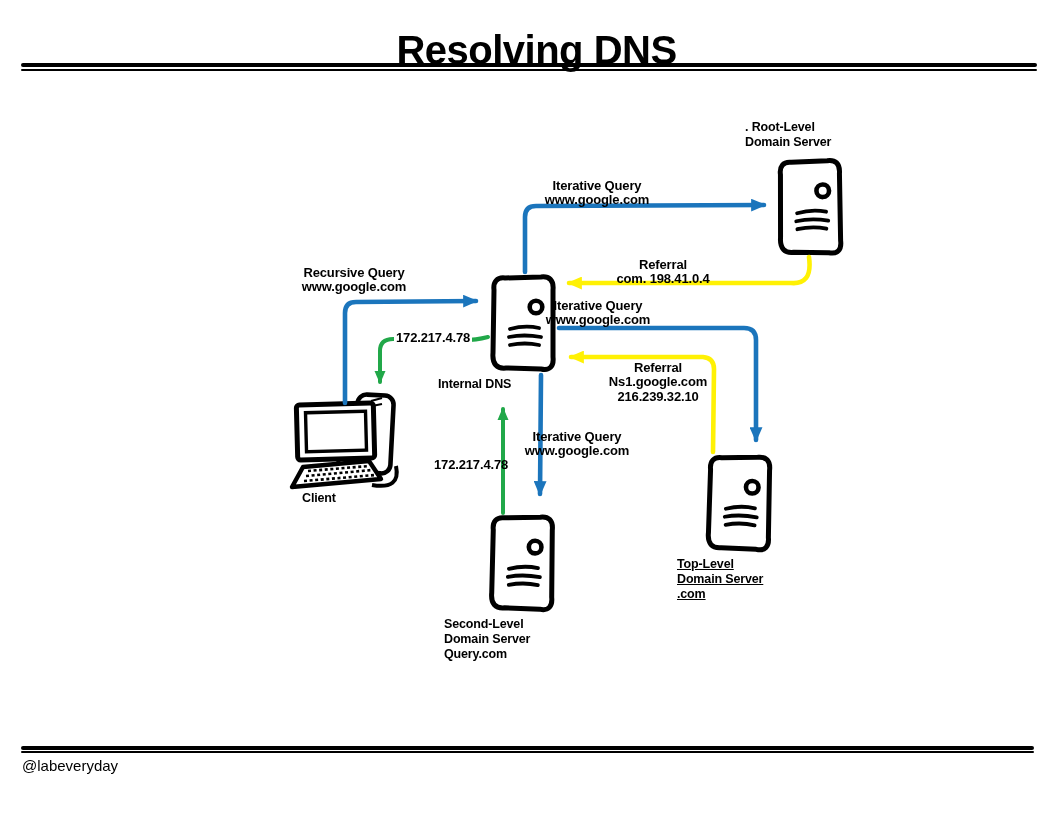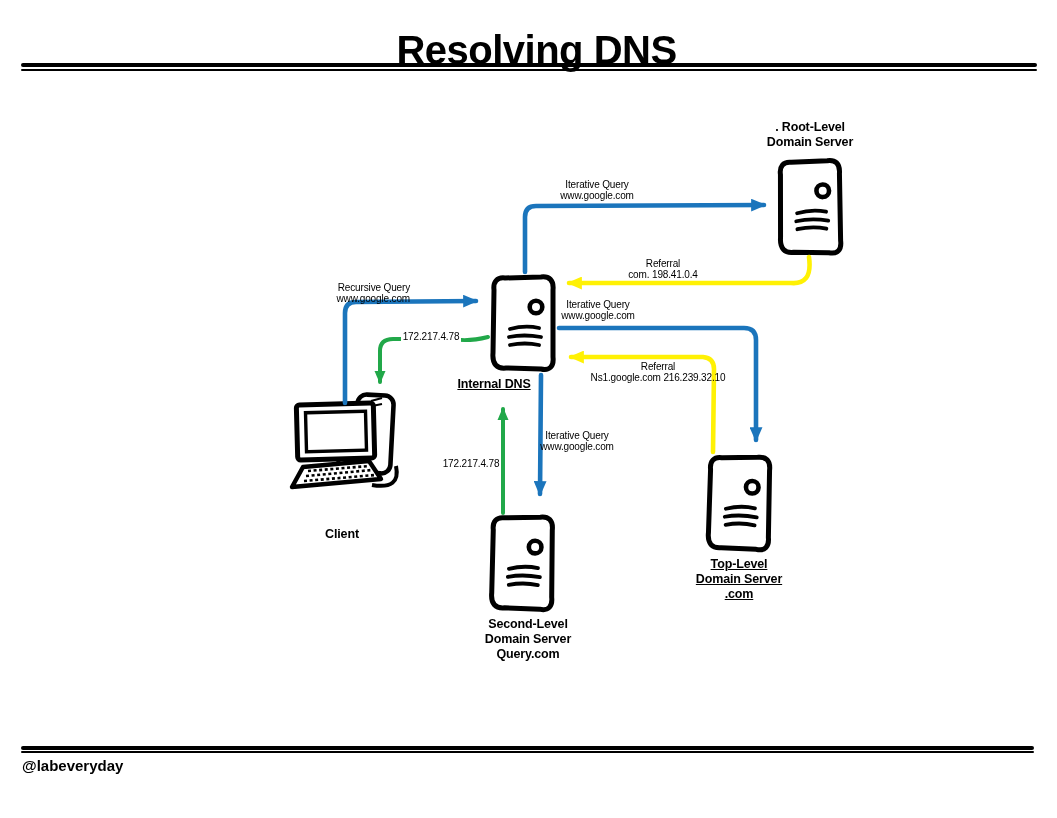--- a/index.html
+++ b/index.html
@@ -16,32 +16,32 @@
     font-size:40px;font-weight:bold;color:#000;
     letter-spacing:-0.5px;margin:8px;
   }
   .rule{position:absolute;background:#000;border-radius:2px;}
   .rule-top-thick{left:21px;top:63px;width:1016px;height:4px;}
   .rule-top-thin{left:21px;top:69px;width:1016px;height:2px;}
   .rule-bottom-thick{left:21px;top:746px;width:1013px;height:3.5px;}
   .rule-bottom-thin{left:21px;top:751px;width:1013px;height:2px;}
   .watermark{
     position:absolute;left:22px;top:757px;
-    font-size:15px;font-weight:bold;color:#000;
+    font-size:15px;font-weight:normal;color:#000;
   }
   svg.diagram{position:absolute;left:0;top:0;}
   .elbl{
     position:absolute;
-    font-size:10px;font-weight:normal;color:#000;
+    font-size:13px;font-weight:bold;color:#000;
     line-height:1.1;text-align:center;letter-spacing:-0.15px;
   }
   .nlbl{
     position:absolute;
     font-size:12.5px;font-weight:bold;color:#000;
-    line-height:1.2;text-align:center;letter-spacing:-0.15px;
+    line-height:1.2;text-align:left;letter-spacing:-0.15px;
   }
   .on-line{background:#fff;padding:0 2px;display:inline-block;}
 </style>
 </head>
 <body>
 
 <div class="page">
 
   <h1 class="page-title">Resolving DNS</h1>
   <div class="rule rule-top-thick"></div>
@@ -91,38 +91,38 @@
     <path d="M 713 452 L 714 369 Q 714 358 703 357 L 571 357" fill="none" stroke-width="4.6" stroke-linecap="round" marker-end="url(#ah-yellow)" stroke="#FFF104"></path>
     <path d="M 541 375 L 540 494" fill="none" stroke-width="4.6" stroke-linecap="round" marker-end="url(#ah-blue)" stroke="#1B75BC"></path>
     <path d="M 503 513 L 503 409" fill="none" stroke-width="4" stroke-linecap="round" marker-end="url(#ah-green)" stroke="#21A849"></path>
     <path d="M 488 337 Q 468 342 452 339 L 393 339 Q 380 339 380 351 L 380 382" fill="none" stroke-width="4" stroke-linecap="round" marker-end="url(#ah-green)" stroke="#21A849"></path>
   </svg>
 
   <div class="nlbl" style="left:745px;top:120px;width:130px;">
     <div>. Root-Level</div>
     <div>Domain Server</div>
   </div>
-  <div class="nlbl" style="left:438px;top:377px;width:112px;text-decoration:underline;">
+  <div class="nlbl" style="left:438px;top:377px;width:112px;">
     <div>Internal DNS</div>
   </div>
-  <div class="nlbl" style="left:302px;top:491px;width:80px;margin-top:36px;">
+  <div class="nlbl" style="left:302px;top:491px;width:80px;">
     <div>Client</div>
   </div>
   <div class="nlbl" style="left:677px;top:557px;width:124px;text-decoration:underline;">
     <div>Top-Level</div>
     <div>Domain Server</div>
     <div>.com</div>
   </div>
-  <div class="nlbl" style="left:463px;top:617px;width:130px;">
+  <div class="nlbl" style="left:444px;top:617px;width:130px;">
     <div>Second-Level</div>
     <div>Domain Server</div>
     <div>Query.com</div>
   </div>
 
-  <div class="elbl" style="left:298px;top:282px;width:112px;text-align:right;">
+  <div class="elbl" style="left:298px;top:266px;width:112px;">
     <div>Recursive Query</div>
     <div>www.google.com</div>
   </div>
   <div class="elbl" style="left:536px;top:179px;width:122px;">
     <div>Iterative Query</div>
     <div>www.google.com</div>
   </div>
   <div class="elbl" style="left:592px;top:258px;width:142px;">
     <div>Referral</div>
     <div>com. 198.41.0.4</div>

